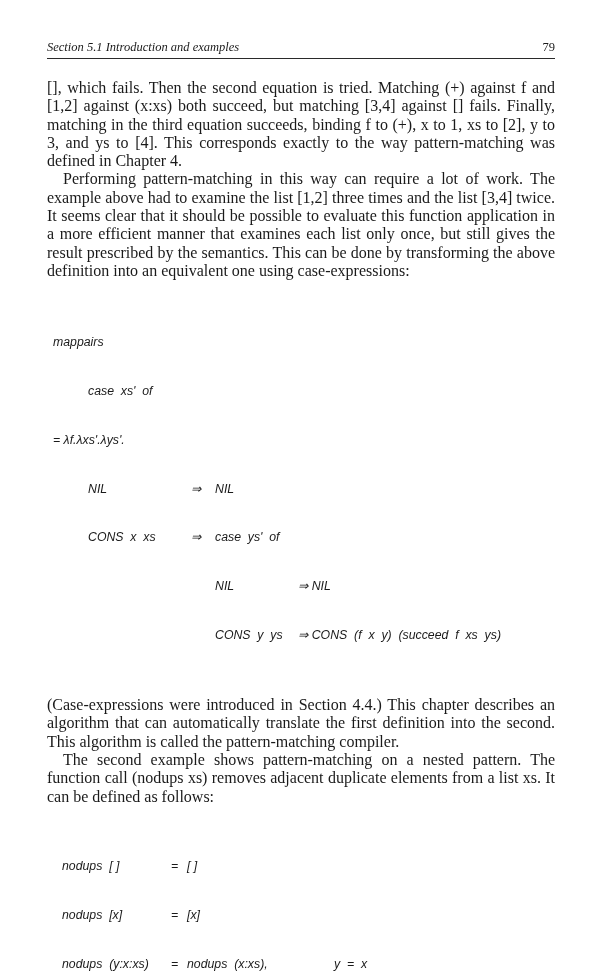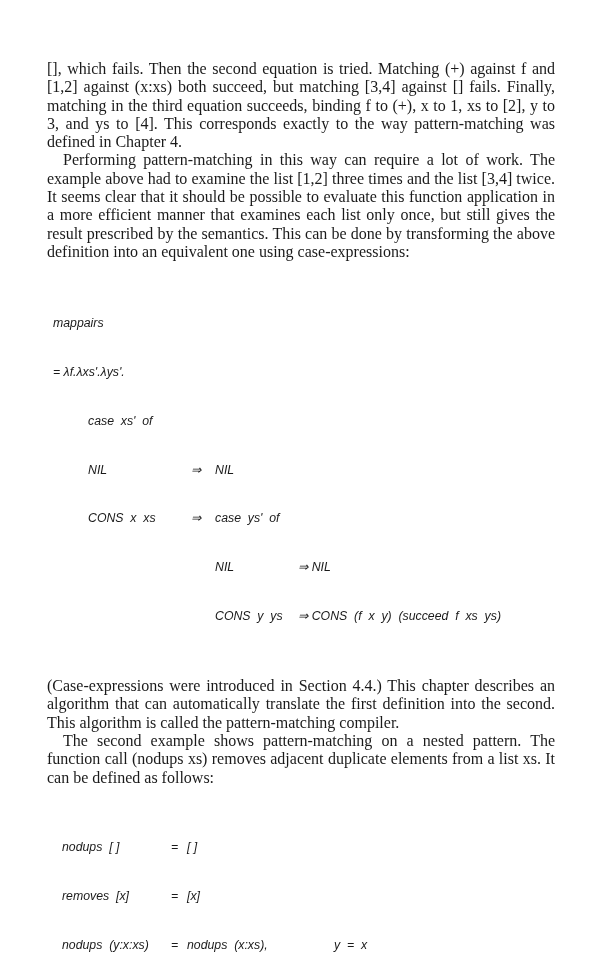--- a/index.html
+++ b/index.html
@@ -11,28 +11,32 @@
   .para { font-family: "Liberation Serif", serif; font-size: 16px; line-height: 18.3px; text-align: justify; margin: 0; }
   .para.indent { text-indent: 16px; }
   .code { font-family: "Liberation Sans", sans-serif; font-size: 12.3px; line-height: 16.3px; white-space: pre; margin: 0; }
   .code-line { display: block; height: 16.3px; position: relative; font-style: italic; }
   .c { position: absolute; top: 0; white-space: pre; }
 </style>
 </head>
 <body>
 
 <div class="page">
+  <div class="running-head">
+    <span class="title">Section 5.1  Introduction and examples</span>
+    <span class="pageno">79</span>
+  </div>
 
   <p class="para" style="margin-top:20px;">[], which fails. Then the second equation is tried. Matching (+) against f and [1,2] against (x:xs) both succeed, but matching [3,4] against [] fails. Finally, matching in the third equation succeeds, binding f to (+), x to 1, xs to [2], y to 3, and ys to [4]. This corresponds exactly to the way pattern-matching was defined in Chapter 4.</p>
   <p class="para indent">Performing pattern-matching in this way can require a lot of work. The example above had to examine the list [1,2] three times and the list [3,4] twice. It seems clear that it should be possible to evaluate this function application in a more efficient manner that examines each list only once, but still gives the result prescribed by the semantics. This can be done by transforming the above definition into an equivalent one using case-expressions:</p>
 
   <div class="code" style="margin-top:21px; margin-left:6px;">
     <span class="code-line"><span class="c" style="left:0">mappairs</span></span>
+    <span class="code-line"><span class="c" style="left:35px">case  xs'  of</span></span>
     <span class="code-line"><span class="c" style="left:0">= λf.λxs'.λys'.</span></span>
-    <span class="code-line"><span class="c" style="left:35px">case  xs'  of</span></span>
     <span class="code-line">
       <span class="c" style="left:35px">NIL</span>
       <span class="c" style="left:138px">⇒</span>
       <span class="c" style="left:162px">NIL</span>
     </span>
     <span class="code-line">
       <span class="c" style="left:35px">CONS  x  xs</span>
       <span class="c" style="left:138px">⇒</span>
       <span class="c" style="left:162px">case  ys'  of</span>
     </span>
@@ -49,21 +53,21 @@
   <p class="para" style="margin-top:20px;">(Case-expressions were introduced in Section 4.4.) This chapter describes an algorithm that can automatically translate the first definition into the second. This algorithm is called the pattern-matching compiler.</p>
   <p class="para indent">The second example shows pattern-matching on a nested pattern. The function call (nodups  xs) removes adjacent duplicate elements from a list xs. It can be defined as follows:</p>
 
   <div class="code" style="margin-top:20px; margin-left:15px;">
     <span class="code-line">
       <span class="c" style="left:0">nodups  [ ]</span>
       <span class="c" style="left:109px">=</span>
       <span class="c" style="left:125px">[ ]</span>
     </span>
     <span class="code-line">
-      <span class="c" style="left:0">removes  [x]</span>
+      <span class="c" style="left:0">nodups  [x]</span>
       <span class="c" style="left:109px">=</span>
       <span class="c" style="left:125px">[x]</span>
     </span>
     <span class="code-line">
       <span class="c" style="left:0">nodups  (y:x:xs)</span>
       <span class="c" style="left:109px">=</span>
       <span class="c" style="left:125px">nodups  (x:xs),</span>
       <span class="c" style="left:272px">y  =  x</span>
     </span>
     

